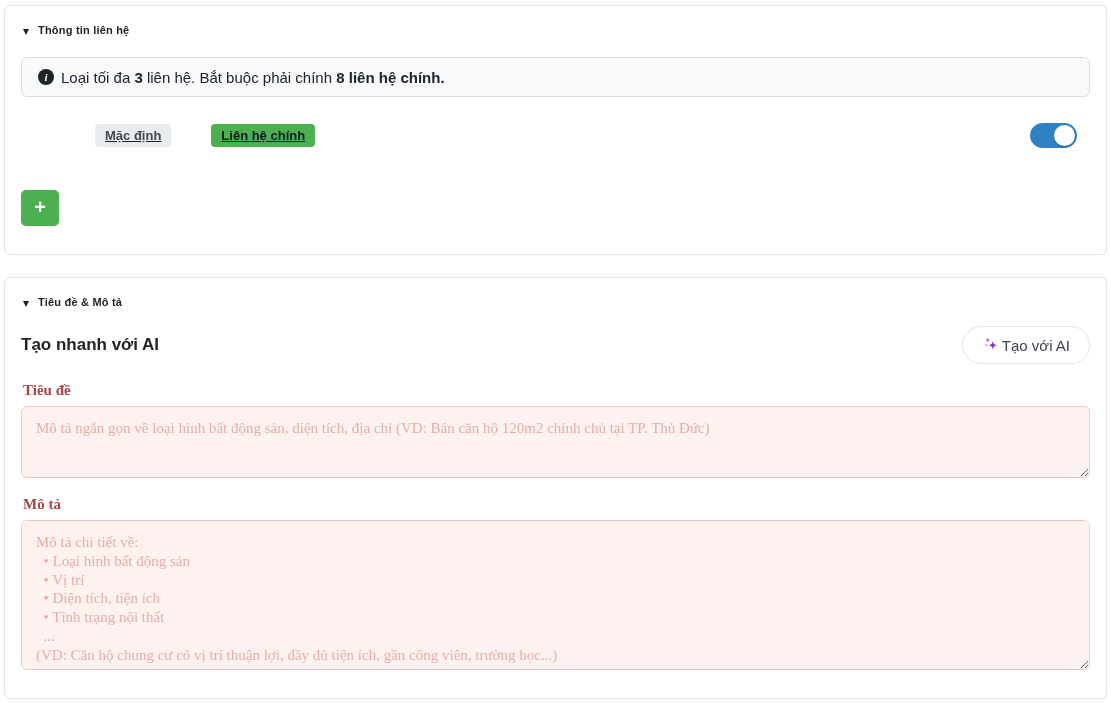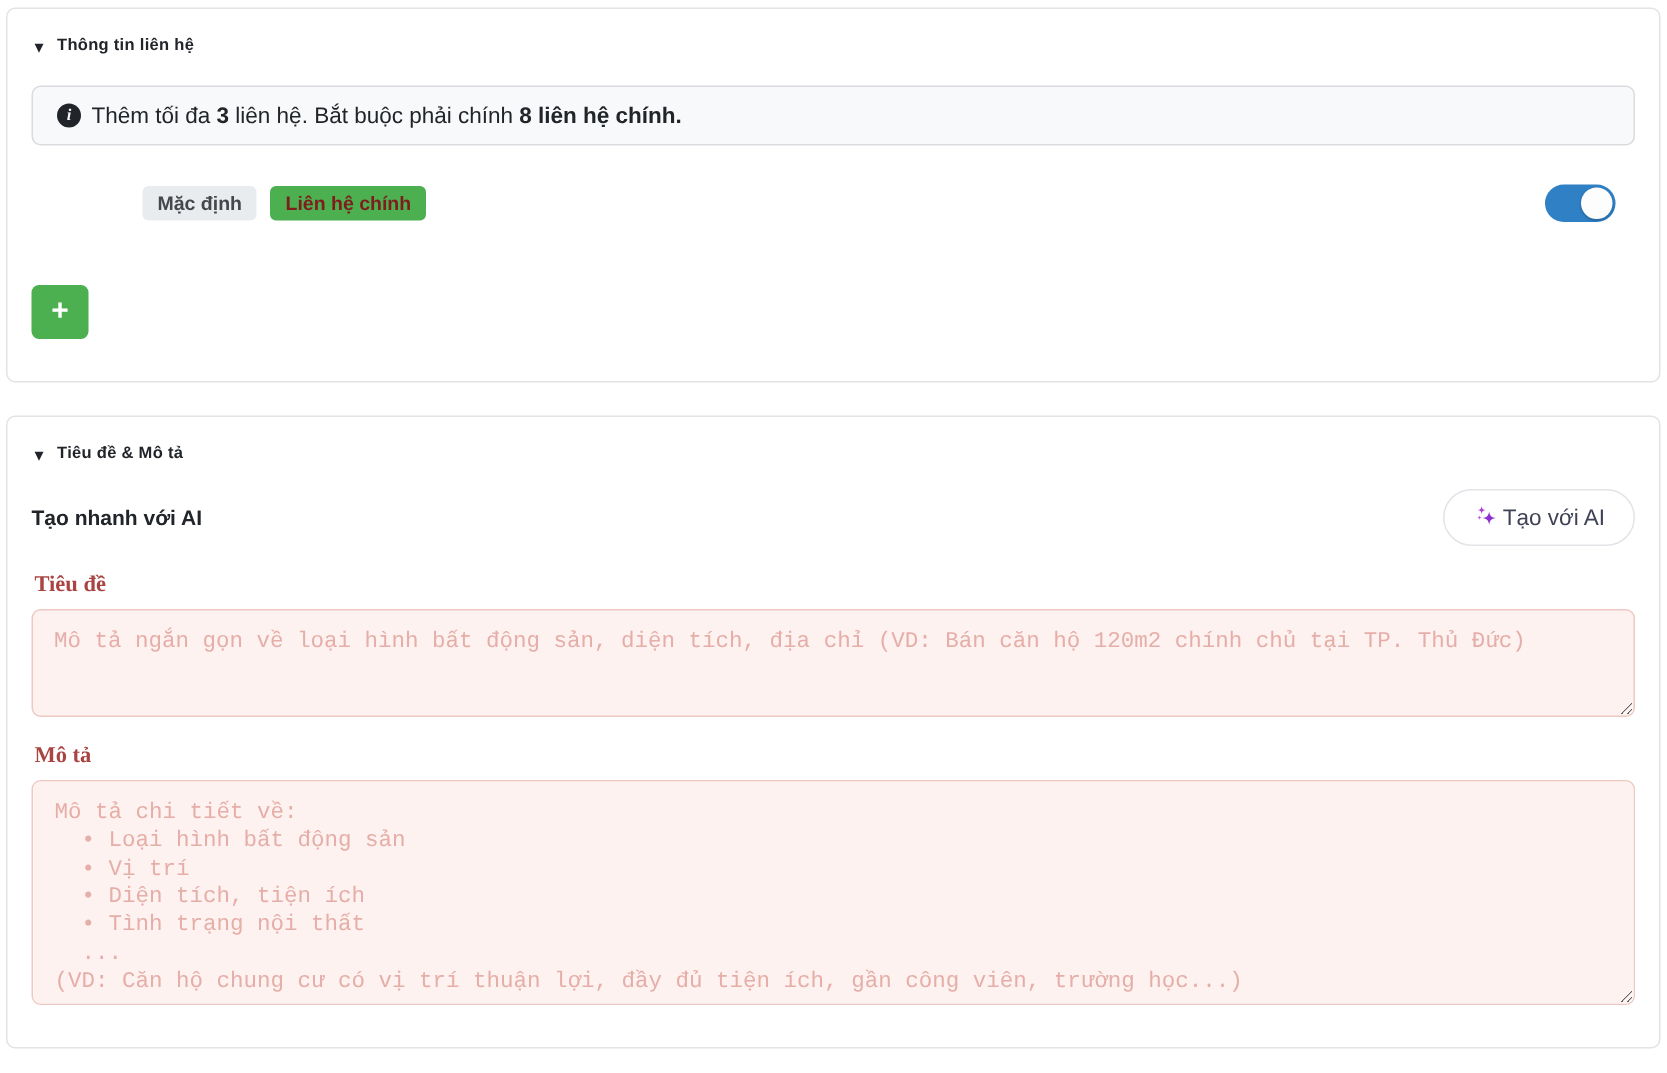--- a/index.html
+++ b/index.html
@@ -74,37 +74,39 @@
     margin-top:26px;
     display:flex;
     align-items:center;
     justify-content:space-between;
   }
   .badge-group {
     margin-left:74px;
     display:flex;
     gap:9px;
     align-items:flex-start;
+    text-decoration:underline;
   }
   .badge {
     font-size:13px;
     padding:4px 10px;
     border-radius:4px;
     line-height:1.2;
     white-space:nowrap;
   }
   .badge-default {
     background:#e9ecef;
     color:#44474c;
     font-weight:600;
   }
   .badge-primary {
     background:#4caf50;
-    color:#7f1d1d;
-    font-weight:700;
+    color:#0f172a;
+    font-weight:700;
+    margin-left:31px;
   }
 
   
   .toggle {
     margin-right:13px;
     width:47px;
     height:25px;
     border-radius:25px;
     background:#2f80c5;
     position:relative;
@@ -140,21 +142,21 @@
   .add-btn span { transform:translateY(-1px); }
 
   
   .ai-row {
     margin-top:18px;
     display:flex;
     align-items:center;
     justify-content:space-between;
   }
   .ai-quick-label {
-    font-size:14px;
+    font-size:17px;
     font-weight:700;
     color:#212529;
   }
   .ai-btn {
     background:#fff;
     border:1px solid #e3e4e8;
     border-radius:9999px;
     height:38px;
     padding:0 19px;
     display:inline-flex;
@@ -179,40 +181,40 @@
   textarea {
     display:block;
     width:100%;
     background:#fdf2f0;
     border:1px solid #eec9c3;
     border-radius:6px;
     padding:12px 14px;
     font-size:15px;
     line-height:1.25;
     color:#8a4a44;
-    font-family:Liberation Mono, monospace;
+    font-family:Liberation Serif, serif;
     resize:both;
   }
   textarea::placeholder { color:#e6aea8; opacity:1; }
   #title-textarea { height:72px; }
   #description-textarea { height:150px; }
   .card-bottom-pad { height:12px; }
 </style>
 </head>
 <body>
 
 <section class="card">
   <div class="section-header">
     <span class="caret">▾</span>
     <span class="section-title">Thông tin liên hệ</span>
   </div>
 
   <div class="alert">
     <span class="info-icon">i</span>
-    <span><span>Thêm tối đa </span><b>3</b><span> liên hệ. Bắt buộc phải chính </span><b>8 liên hệ chính.</b></span>
+    <span><span>Loại tối đa </span><b>3</b><span> liên hệ. Bắt buộc phải chính </span><b>8 liên hệ chính.</b></span>
   </div>
 
   <div class="contact-row">
     <div class="badge-group">
       <span class="badge badge-default">Mặc định</span>
       <span class="badge badge-primary">Liên hệ chính</span>
     </div>
     <div class="toggle" role="switch" aria-checked="true">
       <div class="knob"></div>
     </div>

